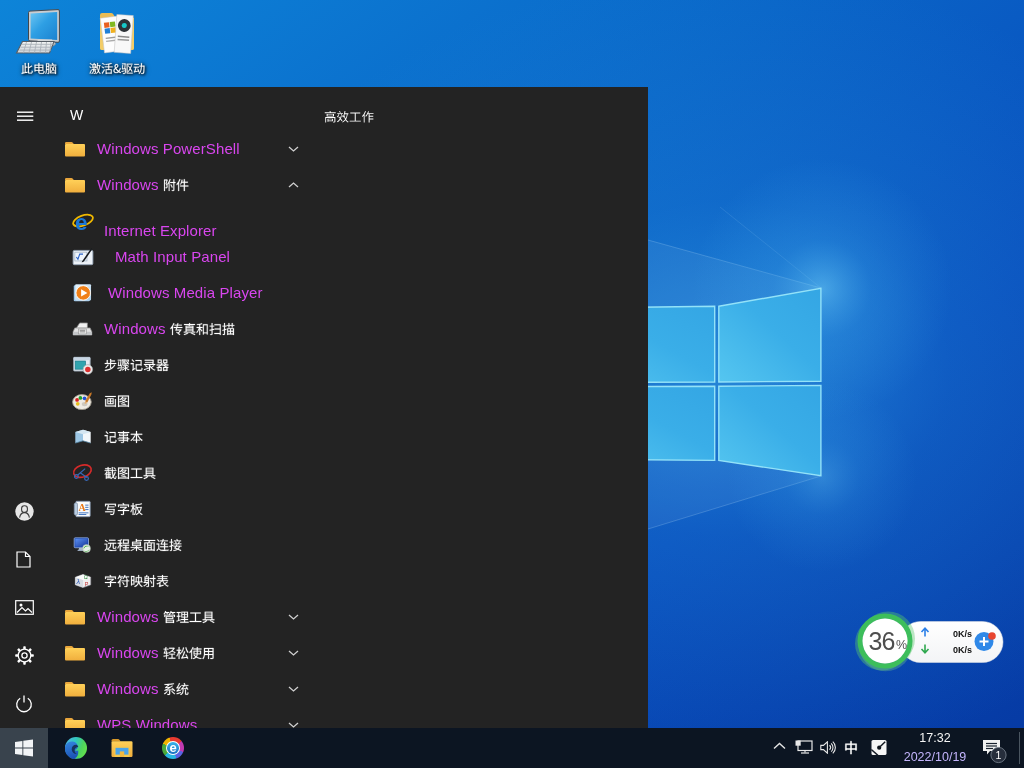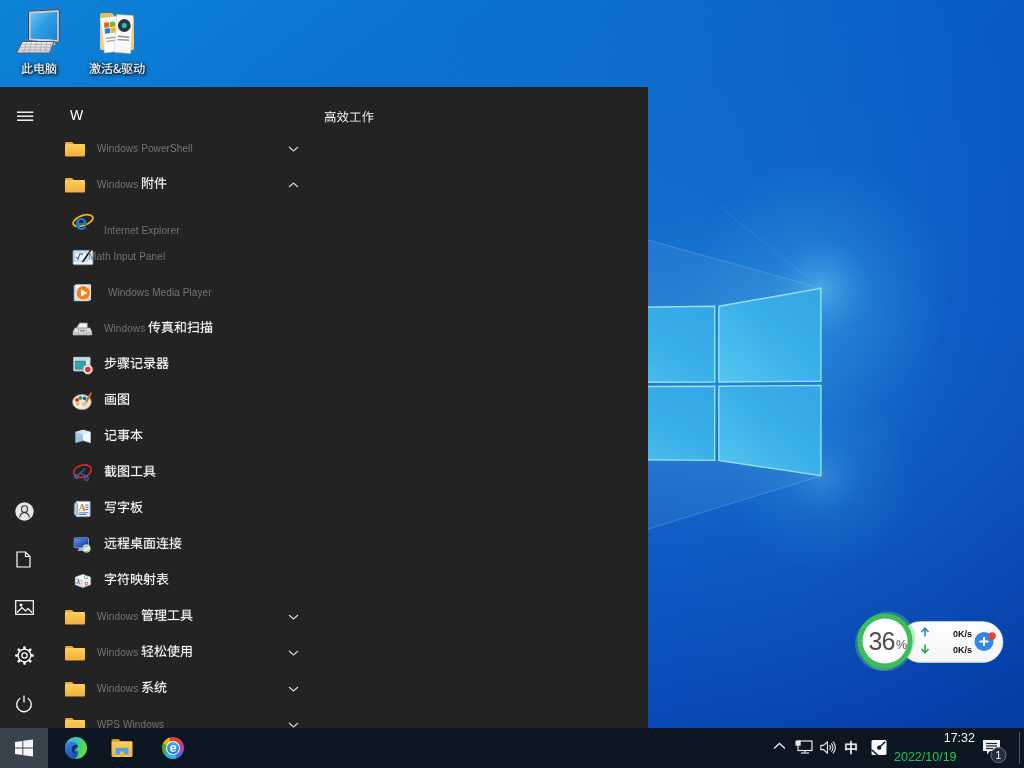--- a/index.html
+++ b/index.html
@@ -3,21 +3,21 @@
 <style>
 * { margin:0; padding:0; box-sizing:border-box; }
 html,body { width:1024px; height:768px; overflow:hidden; background:#000; }
 body { font-family:"Liberation Sans", sans-serif; -webkit-font-smoothing:antialiased; }
 #desk { transform:translateZ(0); }
 #desk { position:absolute; left:0; top:0; width:1024px; height:768px; overflow:hidden; }
 #wall { position:absolute; left:0; top:0; }
 .dlab { position:absolute; text-align:center; filter:drop-shadow(1px 1.2px 1px rgba(0,0,0,0.9)) drop-shadow(0 0 2px rgba(0,0,0,0.55)); }
 #menu { position:absolute; left:0; top:87px; width:648px; height:641px; background:#232323; }
 .sbi { position:absolute; }
-.mi { position:absolute; color:#737373; font-size:10px; line-height:20px; white-space:nowrap; letter-spacing:0.1px;text-align:center; }
+.mi { position:absolute; color:#d946ef; font-size:15px; line-height:20px; white-space:nowrap; letter-spacing:0.1px;text-align:center; }
 #tb { position:absolute; left:0; top:728px; width:1024px; height:40px; background:#0c1522; }
 #startbtn { position:absolute; left:0; top:728px; width:48px; height:40px; background:#39434d; }
 #startbtn svg { left:15px; top:11px; }
 #ball { position:absolute; left:885px; top:641px; width:0; height:0; }
 </style></head>
 <body>
 <div id="desk">
 
 <svg id="wall" width="1024" height="768" viewBox="0 0 1024 768">
 <defs>
@@ -213,21 +213,21 @@
     </svg>
     <div class="mi" style="left:104px;top:221px">Internet Explorer</div>
     <svg style="position:absolute;left:72px;top:246px" width="22" height="22" viewBox="0 0 20 20">
       <g>
 <rect x="1" y="4" width="18" height="13" rx="1.2" fill="#ecf1f7" stroke="#93a2b4" stroke-width="0.8"></rect>
 <rect x="2.6" y="5.6" width="11" height="8" fill="#eef4fb" stroke="#9ab" stroke-width="0.6"></rect>
 <path d="M4 10 L5.4 12 7 7.4 10 7.4" stroke="#2a62c8" stroke-width="1" fill="none"></path>
 <path d="M9.2 13.8 L16.3 3.6 18.2 1.8 17.5 4.3 10.8 14.2 8.8 15 Z" fill="#14181c"></path>
 </g>
     </svg>
-    <div class="mi" style="left:88px;top:247px">Math Input Panel</div>
+    <div class="mi" style="left:115px;top:247px">Math Input Panel</div>
     <svg style="position:absolute;left:72px;top:282px" width="22" height="22" viewBox="0 0 20 20">
       <g>
 <rect x="1.6" y="3" width="14.5" height="14.5" rx="1" fill="#9fc6e8"></rect>
 <rect x="2.8" y="2" width="14.5" height="14.5" rx="1" fill="#cfe4f4"></rect>
 <rect x="3.6" y="2.8" width="13.6" height="14" rx="1" fill="url(#wmpg)"></rect>
 <circle cx="10.2" cy="9.9" r="6.6" fill="#f08018"></circle>
 <circle cx="10.2" cy="9.9" r="6.6" fill="none" stroke="#fff" stroke-width="0.8"></circle>
 <path d="M8.3 6.6 L14 9.9 8.3 13.2 Z" fill="#fff"></path>
 </g>
     </svg>
@@ -469,22 +469,22 @@
     </svg>
     <div style="position:absolute;left:844px;top:740px;color:#fff;font-size:14px"><svg width="14" height="14" style="vertical-align:-2px;overflow:visible;" fill="#fff">
         <use href="#c4E2D" transform="translate(0 12) scale(0.14 -0.14)" stroke="#fff" stroke-width="3.57"></use>
       </svg></div>
     <svg style="position:absolute;left:871px;top:740px" width="16" height="15" viewBox="0 0 16 15">
 <rect x="0.5" y="0" width="15" height="15" rx="1.6" fill="#f6f6f6"></rect>
 <path d="M0.3 9.6 L6.9 15.3" stroke="#141a24" stroke-width="1.5"></path>
 <circle cx="8.2" cy="7.7" r="2.1" fill="#10161e"></circle>
 <line x1="9.3" y1="6.6" x2="14.2" y2="1.7" stroke="#10161e" stroke-width="1.4"></line>
     </svg>
-    <div style="position:absolute;left:895px;top:730.5px;width:80px;text-align:right;color:#f5f5f5;font-size:12.5px;line-height:14px">17:32</div>
-    <div style="position:absolute;left:894px;top:749.5px;width:82px;color:#22c55e;font-size:12.5px;line-height:14px">2022/10/19</div>
+    <div style="position:absolute;left:895px;top:730.5px;width:80px;text-align:center;color:#f5f5f5;font-size:12.5px;line-height:14px">17:32</div>
+    <div style="position:absolute;left:894px;top:749.5px;width:82px;text-align:center;color:#c4b5fd;font-size:12.5px;line-height:14px">2022/10/19</div>
     <svg style="position:absolute;left:982px;top:739px" width="26" height="26" viewBox="0 0 26 26">
 <path d="M1 1 L18 1 18 12 8 12 5 15.5 5 12 1 12 Z" fill="#f2f2f2"></path>
 <g stroke="#1a2330" stroke-width="1.2">
         <line x1="4" y1="4.5" x2="15" y2="4.5"></line>
         <line x1="4" y1="7" x2="15" y2="7"></line>
         <line x1="4" y1="9.5" x2="11" y2="9.5"></line>
       </g>
 <circle cx="16.5" cy="16" r="7.6" fill="#262e3c" stroke="#737d89" stroke-width="0.9"></circle>
 <text x="16.5" y="19.6" text-anchor="middle" font-size="10.5" fill="#fff" font-family="Liberation Sans">1</text>
     </svg>

